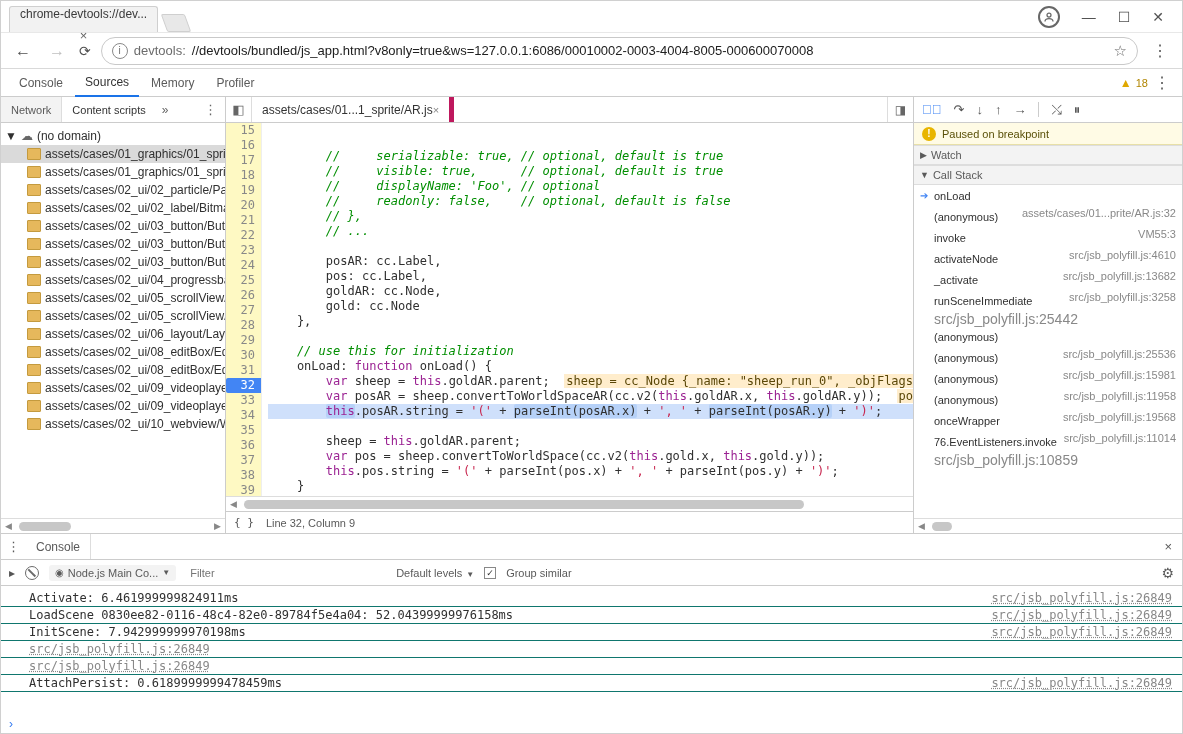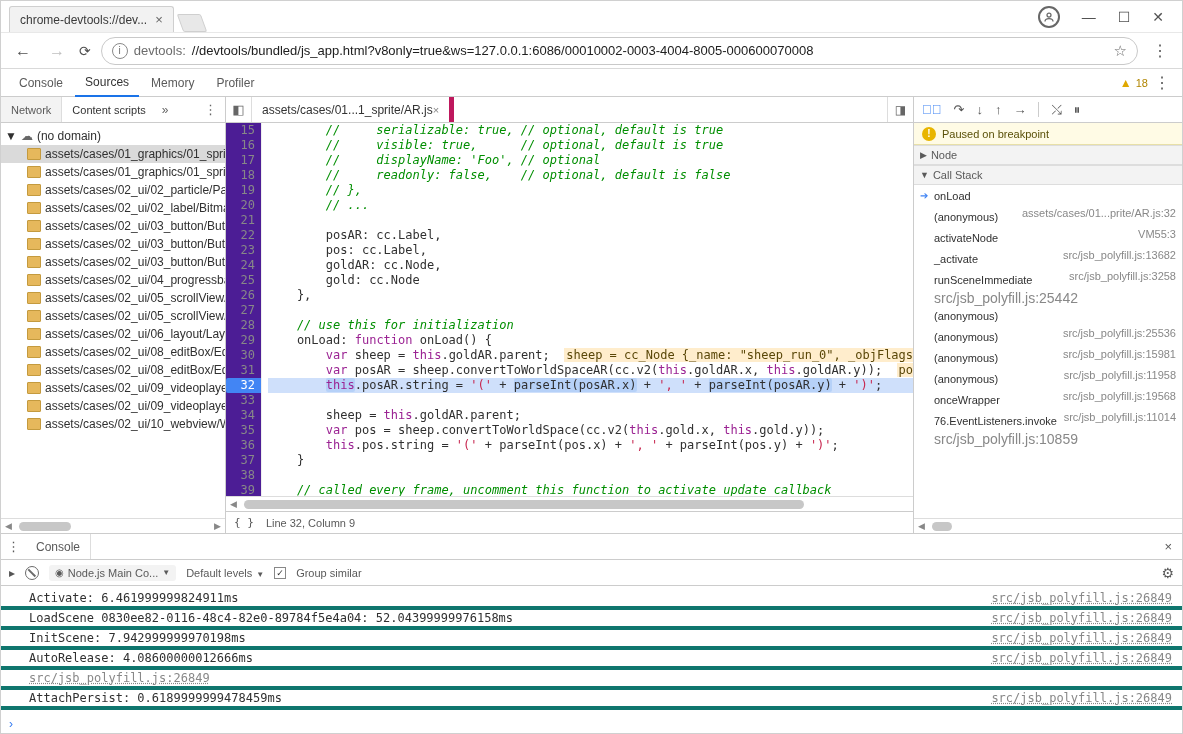--- a/index.html
+++ b/index.html
@@ -29,20 +29,21 @@
   border: 1px solid #cfcfcf;
   border-bottom: none;
   border-radius: 3px 3px 0 0;
   height: 26px;
   display: flex;
   align-items: center;
   padding: 0 10px;
   gap: 8px;
   font-size: 12px;
   color: #3a3a3a;
+  flex-direction: column;
 }
 .browser-tab .x { color: #666; font-size: 13px; line-height: 1; }
 .new-tab {
   width: 24px; height: 18px; margin-left: 6px;
   background: #e8e8e8; border: 1px solid #cfcfcf;
   transform: skewX(20deg); border-radius: 2px;
 }
 .win-ctrls { display: flex; gap: 22px; padding: 0 18px; align-items: center;}
 .win-ctrls .sym { font-size: 14px; color: #525252; }
 .win-ctrls .user { width: 22px; height: 22px; border: 2px solid #676767; border-radius: 50%; display: flex; align-items: center; justify-content: center; font-size: 12px; color:#676767; }
@@ -116,24 +117,24 @@
 .left-scroll .arrow { margin-left: auto; font-size: 9px; color:#888; padding:0 4px;}
 
 
 .center-pane { flex: 1; display: flex; flex-direction: column; min-width: 0; border-right: 1px solid #ccc;}
 .editor-tabs { height: 26px; border-bottom: 1px solid #ccc; display: flex; align-items: center;}
 .dock-ico { width: 26px; display: flex; align-items: center; justify-content: center; color: #666; font-size: 13px; border-right: 1px solid #ddd; height:100%;}
 .file-tab { height: 100%; display: flex; align-items: center; padding: 0 10px; gap: 0; border-right: 5px solid #be185d; font-size: 12px; color: #333; background: #fff;}
 .file-tab .x { color: #888; font-size: 11px;}
 .snippet-ico { margin-left: auto; width: 26px; display: flex; align-items: center; justify-content: center; border-left: 1px solid #ddd; height: 100%; color: #666;}
 .editor { flex: 1; display: flex; overflow: hidden; font-family: Consolas, monospace; font-size: 12px; line-height: 15px;}
-.gutter { width: 36px; text-align: right; color: #888; padding-right: 6px; background: #4c1d95; border-right: 1px solid #eee;}
+.gutter { width: 36px; text-align: right; color: #888; padding-right: 6px; background: #fef9c3; border-right: 1px solid #eee;}
 .gutter .ln { height:15px;}
 .gutter .bp { background:#4285f4; color:#fff; border-radius:2px 0 0 2px; margin-right:-6px; padding-right:6px;}
-.code { flex:1; overflow: hidden; padding-left: 6px; white-space: pre;}
+.code { flex:1; overflow: hidden; padding-left: 6px; white-space: pre; margin-top: 26px;}
 .code .row { height: 15px;}
 .c-cmt { color:#008e00; font-style: italic;}
 .c-kw { color:#9b2393;}
 .c-str { color:#c7254e;}
 .code .hl-line { background:#cfe0fb;}
 .c-hint { background:#ffedcc; color:#5a4708; padding:0 2px;}
 .c-tok { background:#b6d1f8; border-radius:2px;}
 .editor-hscroll { height: 15px; border-top: 1px solid #ddd; display:flex; align-items:center;}
 .editor-hscroll .thumb { height: 9px; width: 560px; background: #c7c7c7; border-radius: 5px; margin-left: 3px;}
 .editor-status { height: 22px; border-top: 1px solid #ccc; display: flex; align-items: center; font-size: 11px; color: #5a5a5a; padding: 0 8px; gap: 12px;}
@@ -171,21 +172,21 @@
 .drawer-toolbar { height:26px; border-bottom:1px solid #ccc; display:flex; align-items:center; gap:10px; padding:0 8px; font-size:11px; color:#5a5a5a;}
 .drawer-toolbar .play { font-size:12px; color:#545454;}
 .drawer-toolbar .noentry { width:14px;height:14px;border:1.5px solid #6a6a6a;border-radius:50%; position:relative;}
 .drawer-toolbar .noentry::after { content:""; position:absolute; left:1px; right:1px; top:5px; height:1.5px; background:#6a6a6a; transform:rotate(45deg);}
 .drawer-toolbar .ctx { display:flex; align-items:center; gap:4px; padding:2px 6px; background:#f3f3f3; border-radius:3px;}
 .drawer-toolbar input.filter { border:none; background:transparent; width:200px; font-size:11px; outline:none; padding:3px 4px;}
 .drawer-toolbar .levels { display:flex; align-items:flex-end; gap:4px;}
 .drawer-toolbar .chk { width:12px;height:12px; border:1px solid #888; display:flex;align-items:center;justify-content:center; font-size:9px; color:#333;}
 .drawer-toolbar .gear { margin-left:auto; font-size:14px; color:#5a5a5a;}
 .console-body { flex:1; overflow:auto; font-family: Consolas, monospace; font-size:12px; padding:4px 0;}
-.con-row { display:flex; padding: 1px 10px 1px 28px; border-bottom:4px solid #0f766e;}
+.con-row { display:flex; padding: 1px 10px 1px 28px; border-bottom:1px solid #0f766e;}
 .con-row .msg { flex:1; color:#303030;}
 .con-row .src { color:#888; text-decoration: underline; text-decoration-style: dotted;}
 .prompt-row { display:flex; align-items:center; padding:2px 8px; color:#367cf1;}
 .prompt-row .gt { font-size:12px; margin-right:6px;}
 
 svg { display:block;}
 </style>
 </head>
 <body>
 
@@ -384,36 +385,41 @@
       <span class="sep"></span>
       <span class="ico">⤯</span>
       <span class="ico">⏸</span>
     </div>
     <div class="paused-banner">
       <span class="bang">!</span>
       <span>Paused on breakpoint</span>
     </div>
     <div class="section-head">
       <span class="tri">▶</span>
-      <span>Node</span>
+      <span>Watch</span>
     </div>
     <div class="section-head">
       <span class="tri">▼</span>
       <span>Call Stack</span>
     </div>
     <div class="call-stack" id="callstack">
         <div class="cs-row top">
           <span class="curr">➔</span>
           <span class="nm">onLoad</span>
           <span class="loc">assets/cases/01...prite/AR.js:32</span>
         </div>
         <div class="cs-row">
           <span class="curr"></span>
           <span class="nm">(anonymous)</span>
           <span class="loc">VM55:3</span>
+        </div>
+        <div class="cs-row">
+          <span class="curr"></span>
+          <span class="nm">invoke</span>
+          <span class="loc">src/jsb_polyfill.js:4610</span>
         </div>
         <div class="cs-row">
           <span class="curr"></span>
           <span class="nm">activateNode</span>
           <span class="loc">src/jsb_polyfill.js:13682</span>
         </div>
         <div class="cs-row">
           <span class="curr"></span>
           <span class="nm">_activate</span>
           <span class="loc">src/jsb_polyfill.js:3258</span>
@@ -468,20 +474,21 @@
     <span class="x">×</span>
   </div>
   <div class="drawer-toolbar">
     <span class="play">▸</span>
     <span class="noentry"></span>
     <span class="ctx">
       <span style="font-size:10px;">◉</span>
       <span>Node.js Main Co...</span>
       <span style="font-size:8px;">▼</span>
     </span>
+    <input class="filter" placeholder="Filter" style="">
     <span class="levels">
       <span>Default levels</span>
       <span style="font-size:8px;">▼</span>
     </span>
     <span class="chk">✓</span>
     <span>Group similar</span>
     <span class="gear">⚙</span>
   </div>
   <div class="console-body" id="console-body">
       <div class="con-row">
@@ -490,21 +497,20 @@
       </div>
       <div class="con-row">
         <span class="msg">LoadScene 0830ee82-0116-48c4-82e0-89784f5e4a04: 52.04399999976158ms</span>
         <span class="src">src/jsb_polyfill.js:26849</span>
       </div>
       <div class="con-row">
         <span class="msg">InitScene: 7.942999999970198ms</span>
         <span class="src">src/jsb_polyfill.js:26849</span>
       </div>
       <div class="con-row">
-        <span class="msg">AutoRelease: 4.08600000012666ms</span>
         <span class="src">src/jsb_polyfill.js:26849</span>
       </div>
       <div class="con-row">
         <span class="src">src/jsb_polyfill.js:26849</span>
       </div>
       <div class="con-row">
         <span class="msg">AttachPersist: 0.6189999999478459ms</span>
         <span class="src">src/jsb_polyfill.js:26849</span>
       </div>
     </div>

